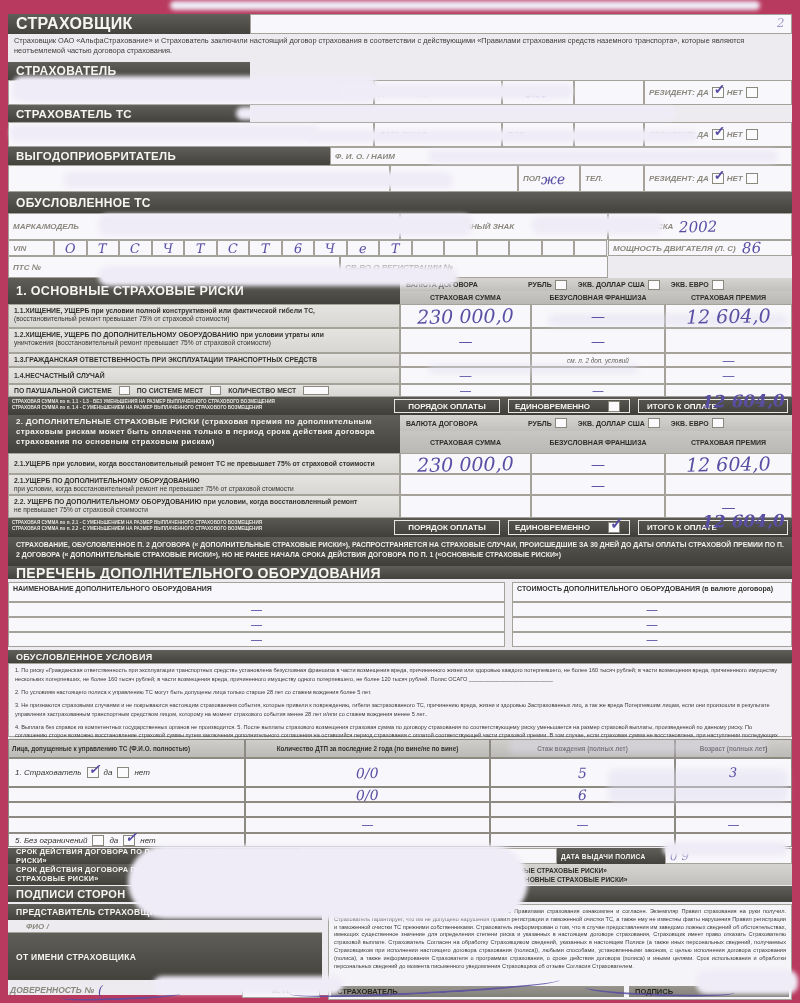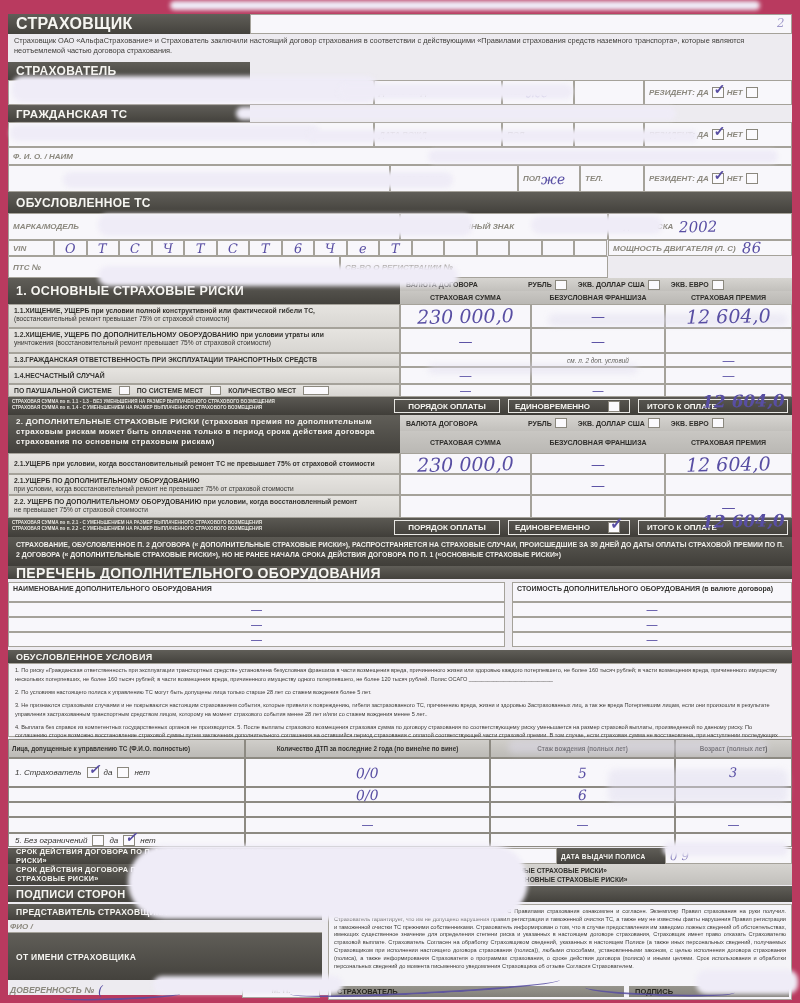--- a/index.html
+++ b/index.html
@@ -74,21 +74,21 @@
         <span class="lbl">РЕЗИДЕНТ: ДА</span>
         <span class="cb">
             <span class="chk">✓</span>
           </span>
         <span class="lbl">НЕТ</span>
         <span class="cb"></span>
       </div>
     </div>
 
     <div class="row" style="height:17px">
-      <div class="bar" style="width:242px;font-size:11.5px">ГРАЖДАНСКАЯ ТС</div>
+      <div class="bar" style="width:242px;font-size:11.5px">СТРАХОВАТЕЛЬ ТС</div>
     </div>
     <div class="row" style="height:25px">
       <div class="field" style="flex:1"></div>
       <div class="field" style="width:128px">
           <span class="lbl">ДАТА РОЖД.</span>
         </div>
       <div class="field" style="width:72px">
           <span class="lbl">ПОЛ</span>
         </div>
       <div class="field" style="width:70px"></div>
@@ -96,20 +96,21 @@
         <span class="lbl">РЕЗИДЕНТ: ДА</span>
         <span class="cb">
             <span class="chk">✓</span>
           </span>
         <span class="lbl">НЕТ</span>
         <span class="cb"></span>
       </div>
     </div>
 
     <div class="row" style="height:18px">
+      <div class="bar" style="width:322px;font-size:11.5px">ВЫГОДОПРИОБРИТАТЕЛЬ</div>
       <div class="field" style="flex:1">
           <span class="lbl">Ф. И. О. / НАИМ</span>
         </div>
     </div>
     <div class="row" style="height:27px">
       <div class="field" style="flex:1"></div>
       <div class="field" style="width:128px">
           <span class="lbl">ДАТА РОЖД.</span>
         </div>
       <div class="field" style="width:62px">
@@ -538,21 +539,21 @@
     </div>
 
     <div class="row" style="height:16px;margin-top:1px">
       <div class="bar" style="flex:1;font-size:11px">ПОДПИСИ СТОРОН</div>
     </div>
 
     <div class="row" style="height:96px;margin-top:2px">
       <div style="width:314px;display:flex;flex-direction:column">
         <div class="bar" style="height:16px;font-size:8.5px">ПРЕДСТАВИТЕЛЬ СТРАХОВЩИКА</div>
         <div class="row" style="height:13px;border-bottom:1px solid #a5a29a;align-items:center">
-          <span class="lbl" style="padding-left:2px">ФИО /</span>
+          <span class="lbl" style="padding-left:18px">ФИО /</span>
         </div>
         <div class="bar" style="height:47px;font-size:8.5px">ОТ ИМЕНИ СТРАХОВЩИКА</div>
         <div class="row" style="flex:1;align-items:center">
           <span class="lbl" style="padding-left:2px;font-size:8.5px">ДОВЕРЕННОСТЬ №</span>
           <span class="hw" style="font-size:13px;margin-left:4px">(</span>
           <span style="flex:1"></span>
           <span class="field" style="width:78px;height:15px;justify-content:center;margin-right:2px">
               <span class="lbl" style="font-style:normal">М. П.</span>
             </span>
         </div>

